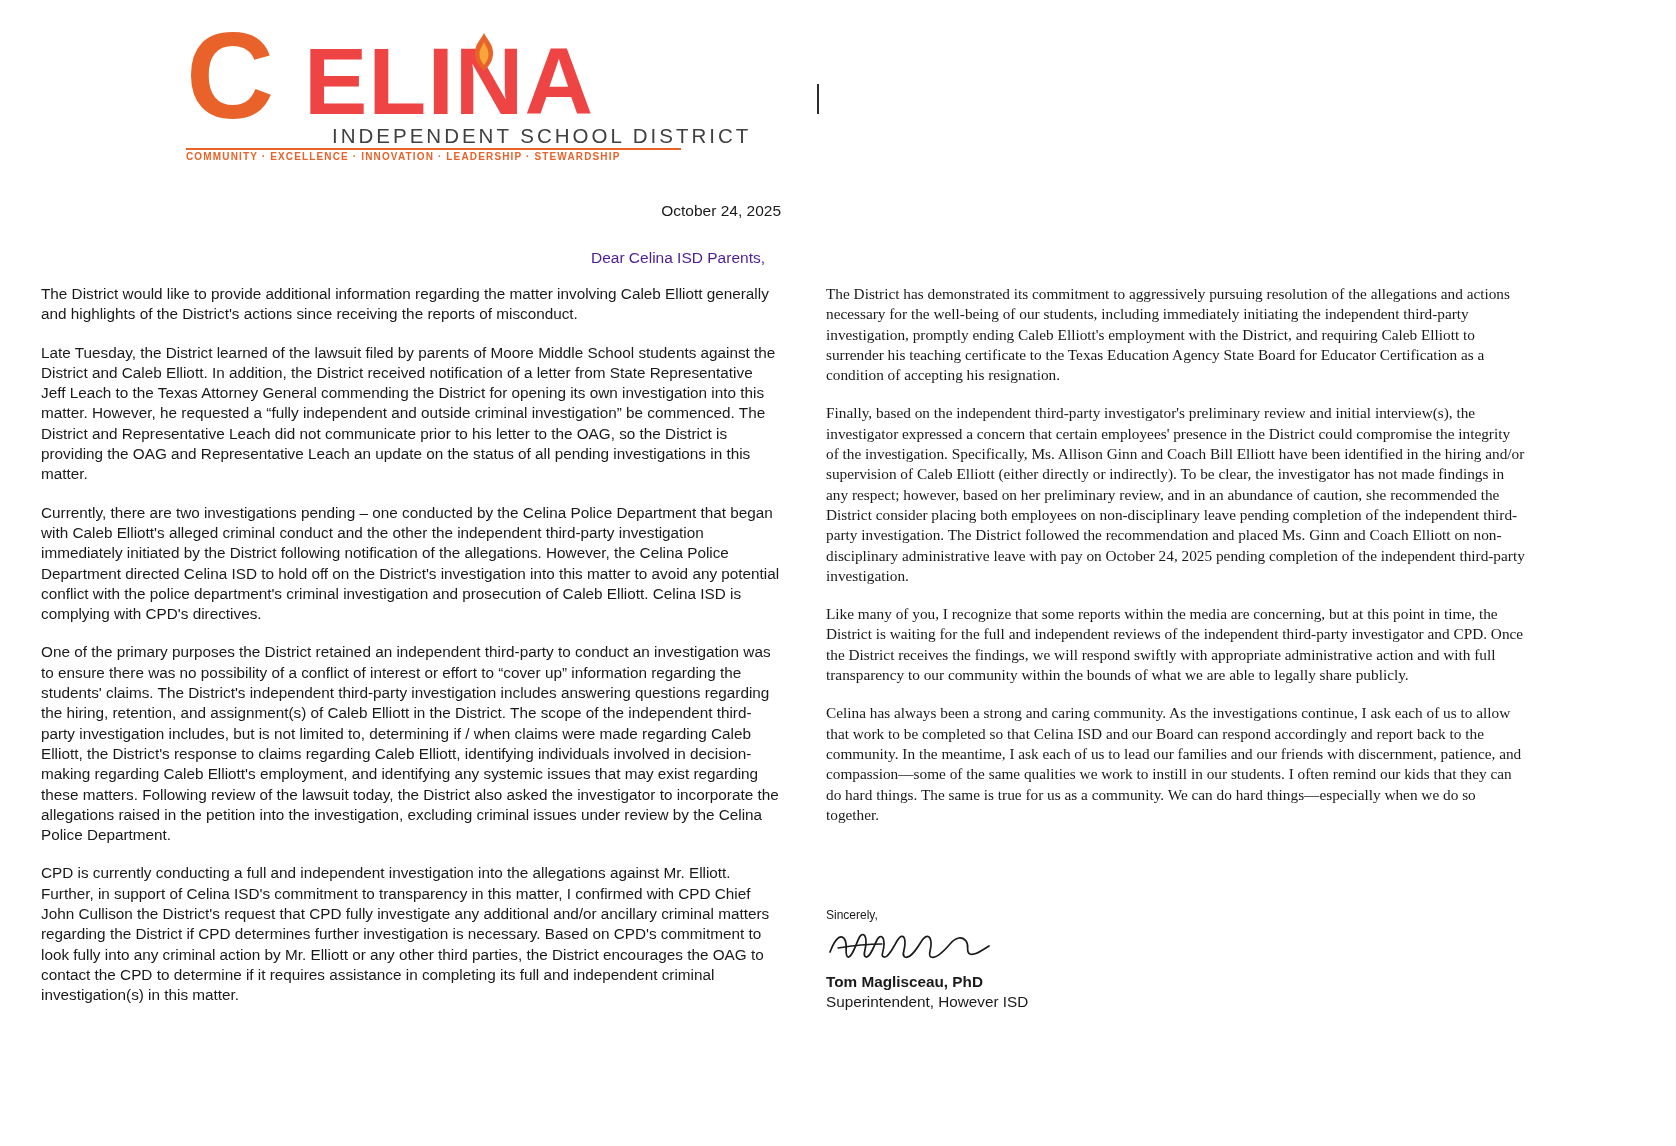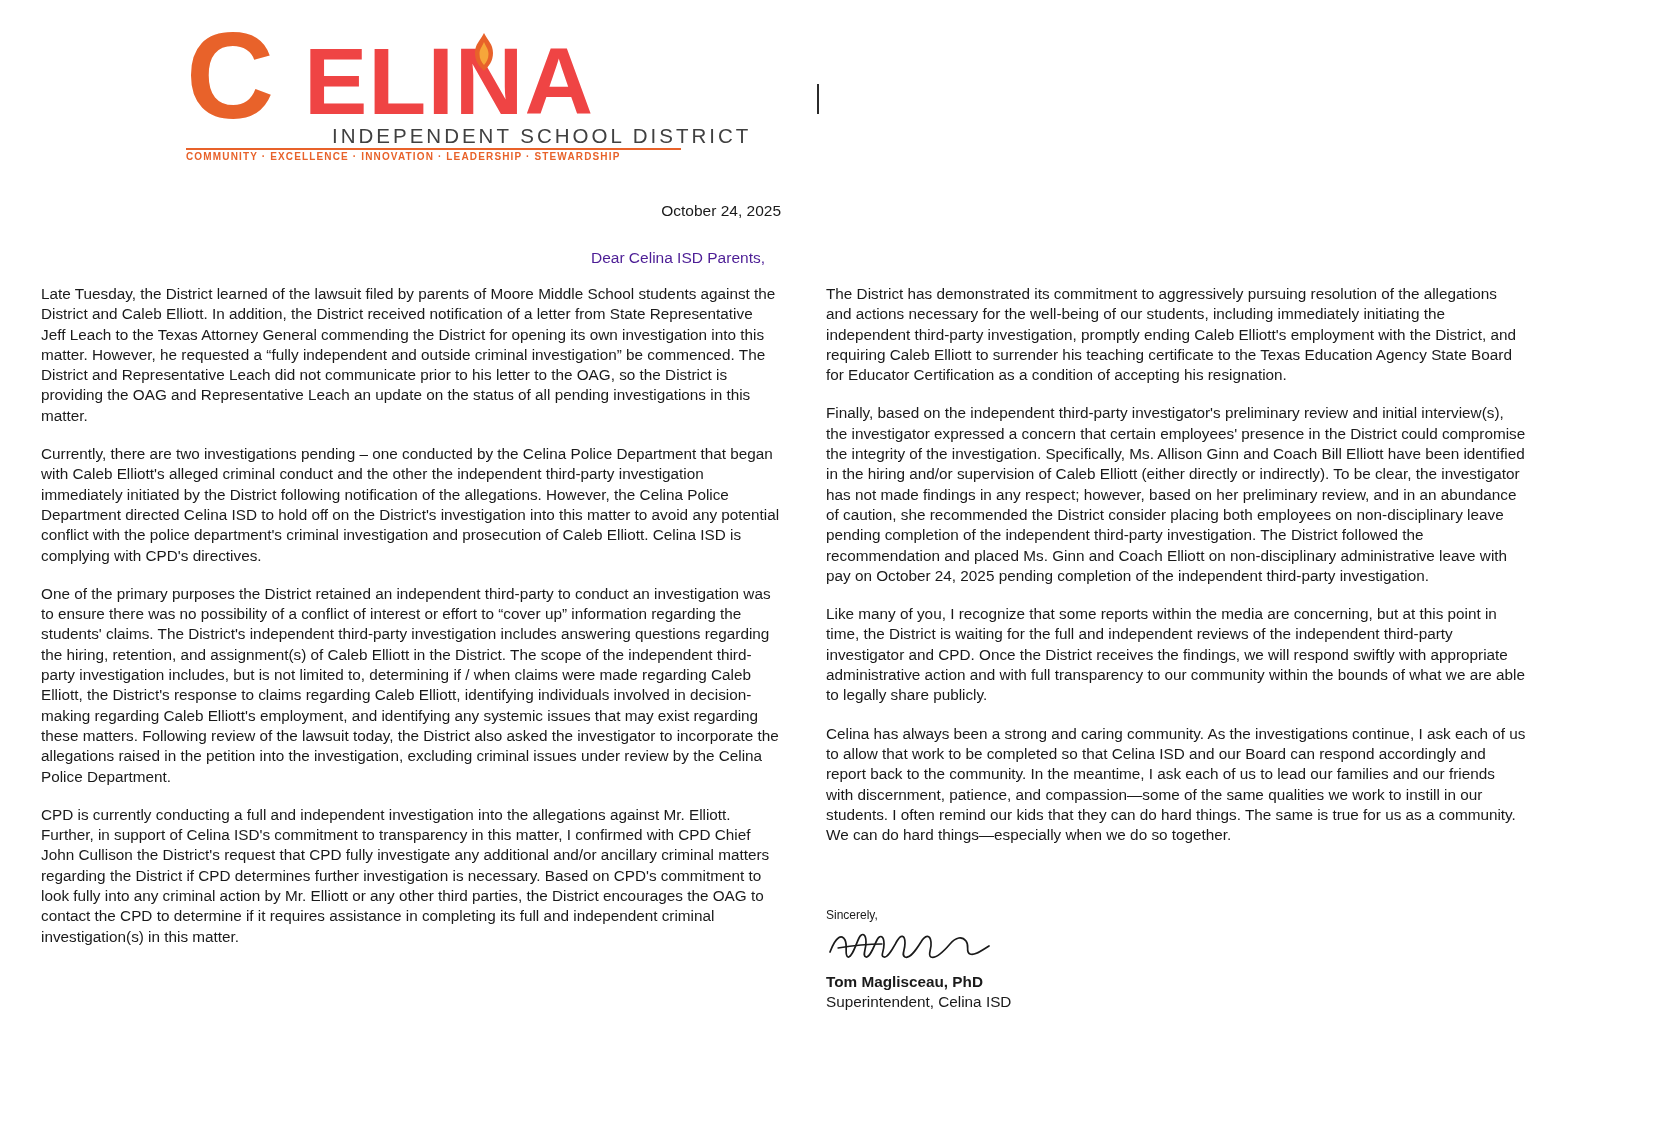--- a/index.html
+++ b/index.html
@@ -125,20 +125,21 @@
   }
   .col-left {
     left: 41px;
     top: 284px;
     width: 740px;
   }
   .col-right {
     left: 826px;
     top: 284px;
     width: 700px;
+    font-family: Liberation Serif, serif;
   }
   .col p {
     margin: 0 0 18px 0;
   }
 
   
   .signature-block {
     position: absolute;
     left: 826px;
     top: 908px;
@@ -183,34 +184,35 @@
 </div>
 
 <div class="caret-artifact"></div>
 
 <div class="meta">
   <p class="date">October 24, 2025</p>
   <p class="salutation">Dear Celina ISD Parents,</p>
 </div>
 
 <div class="col col-left">
+  <p>The District would like to provide additional information regarding the matter involving Caleb Elliott generally and highlights of the District's actions since receiving the reports of misconduct.</p>
   <p>Late Tuesday, the District learned of the lawsuit filed by parents of Moore Middle School students against the District and Caleb Elliott. In addition, the District received notification of a letter from State Representative Jeff Leach to the Texas Attorney General commending the District for opening its own investigation into this matter. However, he requested a “fully independent and outside criminal investigation” be commenced. The District and Representative Leach did not communicate prior to his letter to the OAG, so the District is providing the OAG and Representative Leach an update on the status of all pending investigations in this matter.</p>
   <p>Currently, there are two investigations pending – one conducted by the Celina Police Department that began with Caleb Elliott's alleged criminal conduct and the other the independent third-party investigation immediately initiated by the District following notification of the allegations. However, the Celina Police Department directed Celina ISD to hold off on the District's investigation into this matter to avoid any potential conflict with the police department's criminal investigation and prosecution of Caleb Elliott. Celina ISD is complying with CPD's directives.</p>
   <p>One of the primary purposes the District retained an independent third-party to conduct an investigation was to ensure there was no possibility of a conflict of interest or effort to “cover up” information regarding the students' claims. The District's independent third-party investigation includes answering questions regarding the hiring, retention, and assignment(s) of Caleb Elliott in the District. The scope of the independent third-party investigation includes, but is not limited to, determining if / when claims were made regarding Caleb Elliott, the District's response to claims regarding Caleb Elliott, identifying individuals involved in decision-making regarding Caleb Elliott's employment, and identifying any systemic issues that may exist regarding these matters. Following review of the lawsuit today, the District also asked the investigator to incorporate the allegations raised in the petition into the investigation, excluding criminal issues under review by the Celina Police Department.</p>
   <p>CPD is currently conducting a full and independent investigation into the allegations against Mr. Elliott. Further, in support of Celina ISD's commitment to transparency in this matter, I confirmed with CPD Chief John Cullison the District's request that CPD fully investigate any additional and/or ancillary criminal matters regarding the District if CPD determines further investigation is necessary. Based on CPD's commitment to look fully into any criminal action by Mr. Elliott or any other third parties, the District encourages the OAG to contact the CPD to determine if it requires assistance in completing its full and independent criminal investigation(s) in this matter.</p>
 </div>
 
 <div class="col col-right">
   <p>The District has demonstrated its commitment to aggressively pursuing resolution of the allegations and actions necessary for the well-being of our students, including immediately initiating the independent third-party investigation, promptly ending Caleb Elliott's employment with the District, and requiring Caleb Elliott to surrender his teaching certificate to the Texas Education Agency State Board for Educator Certification as a condition of accepting his resignation.</p>
   <p>Finally, based on the independent third-party investigator's preliminary review and initial interview(s), the investigator expressed a concern that certain employees' presence in the District could compromise the integrity of the investigation.  Specifically, Ms. Allison Ginn and Coach Bill Elliott have been identified in the hiring and/or supervision of Caleb Elliott (either directly or indirectly).  To be clear, the investigator has not made findings in any respect; however, based on her preliminary review, and in an abundance of caution, she recommended the District consider placing both employees on non-disciplinary leave pending completion of the independent third-party investigation. The District followed the recommendation and placed Ms. Ginn and Coach Elliott on non-disciplinary administrative leave with pay on October 24, 2025 pending completion of the independent third-party investigation.</p>
   <p>Like many of you, I recognize that some reports within the media are concerning, but at this point in time, the District is waiting for the full and independent reviews of the independent third-party investigator and CPD. Once the District receives the findings, we will respond swiftly with appropriate administrative action and with full transparency to our community within the bounds of what we are able to legally share publicly.</p>
   <p>Celina has always been a strong and caring community. As the investigations continue, I ask each of us to allow that work to be completed so that Celina ISD and our Board can respond accordingly and report back to the community. In the meantime, I ask each of us to lead our families and our friends with discernment, patience, and compassion—some of the same qualities we work to instill in our students. I often remind our kids that they can do hard things. The same is true for us as a community. We can do hard things—especially when we do so together.</p>
 </div>
 
 <div class="signature-block">
   <p class="sig-label">Sincerely,</p>
   <svg class="sig-mark" viewBox="0 0 210 42">
     <path d="M4 28 C10 12 16 10 19 16 C22 22 18 32 22 33 C26 34 30 20 33 14 C36 8 40 10 40 18 C40 26 36 32 40 33 C44 34 48 22 51 16 C54 10 58 12 58 20 C58 28 54 32 58 33 C62 34 67 24 71 17 C75 10 79 11 79 19 C79 27 75 31 79 33 C84 35 90 26 95 18 C99 11 104 10 105 18 C106 26 101 31 105 33 C110 35 118 27 124 20 C130 13 136 12 140 17 C144 22 139 28 144 30 C149 32 156 26 163 22" fill="none" stroke="#1a1a1a" stroke-width="1.7" stroke-linecap="round"></path>
     <path d="M12 24 C24 22 40 20 56 20" fill="none" stroke="#1a1a1a" stroke-width="1.3" stroke-linecap="round"></path>
   </svg>
   <p class="sig-name">Tom Maglisceau, PhD</p>
-  <p class="sig-title">Superintendent, Celina ISD</p>
+  <p class="sig-title">Superintendent, However ISD</p>
 </div>
 
 </body></html>

